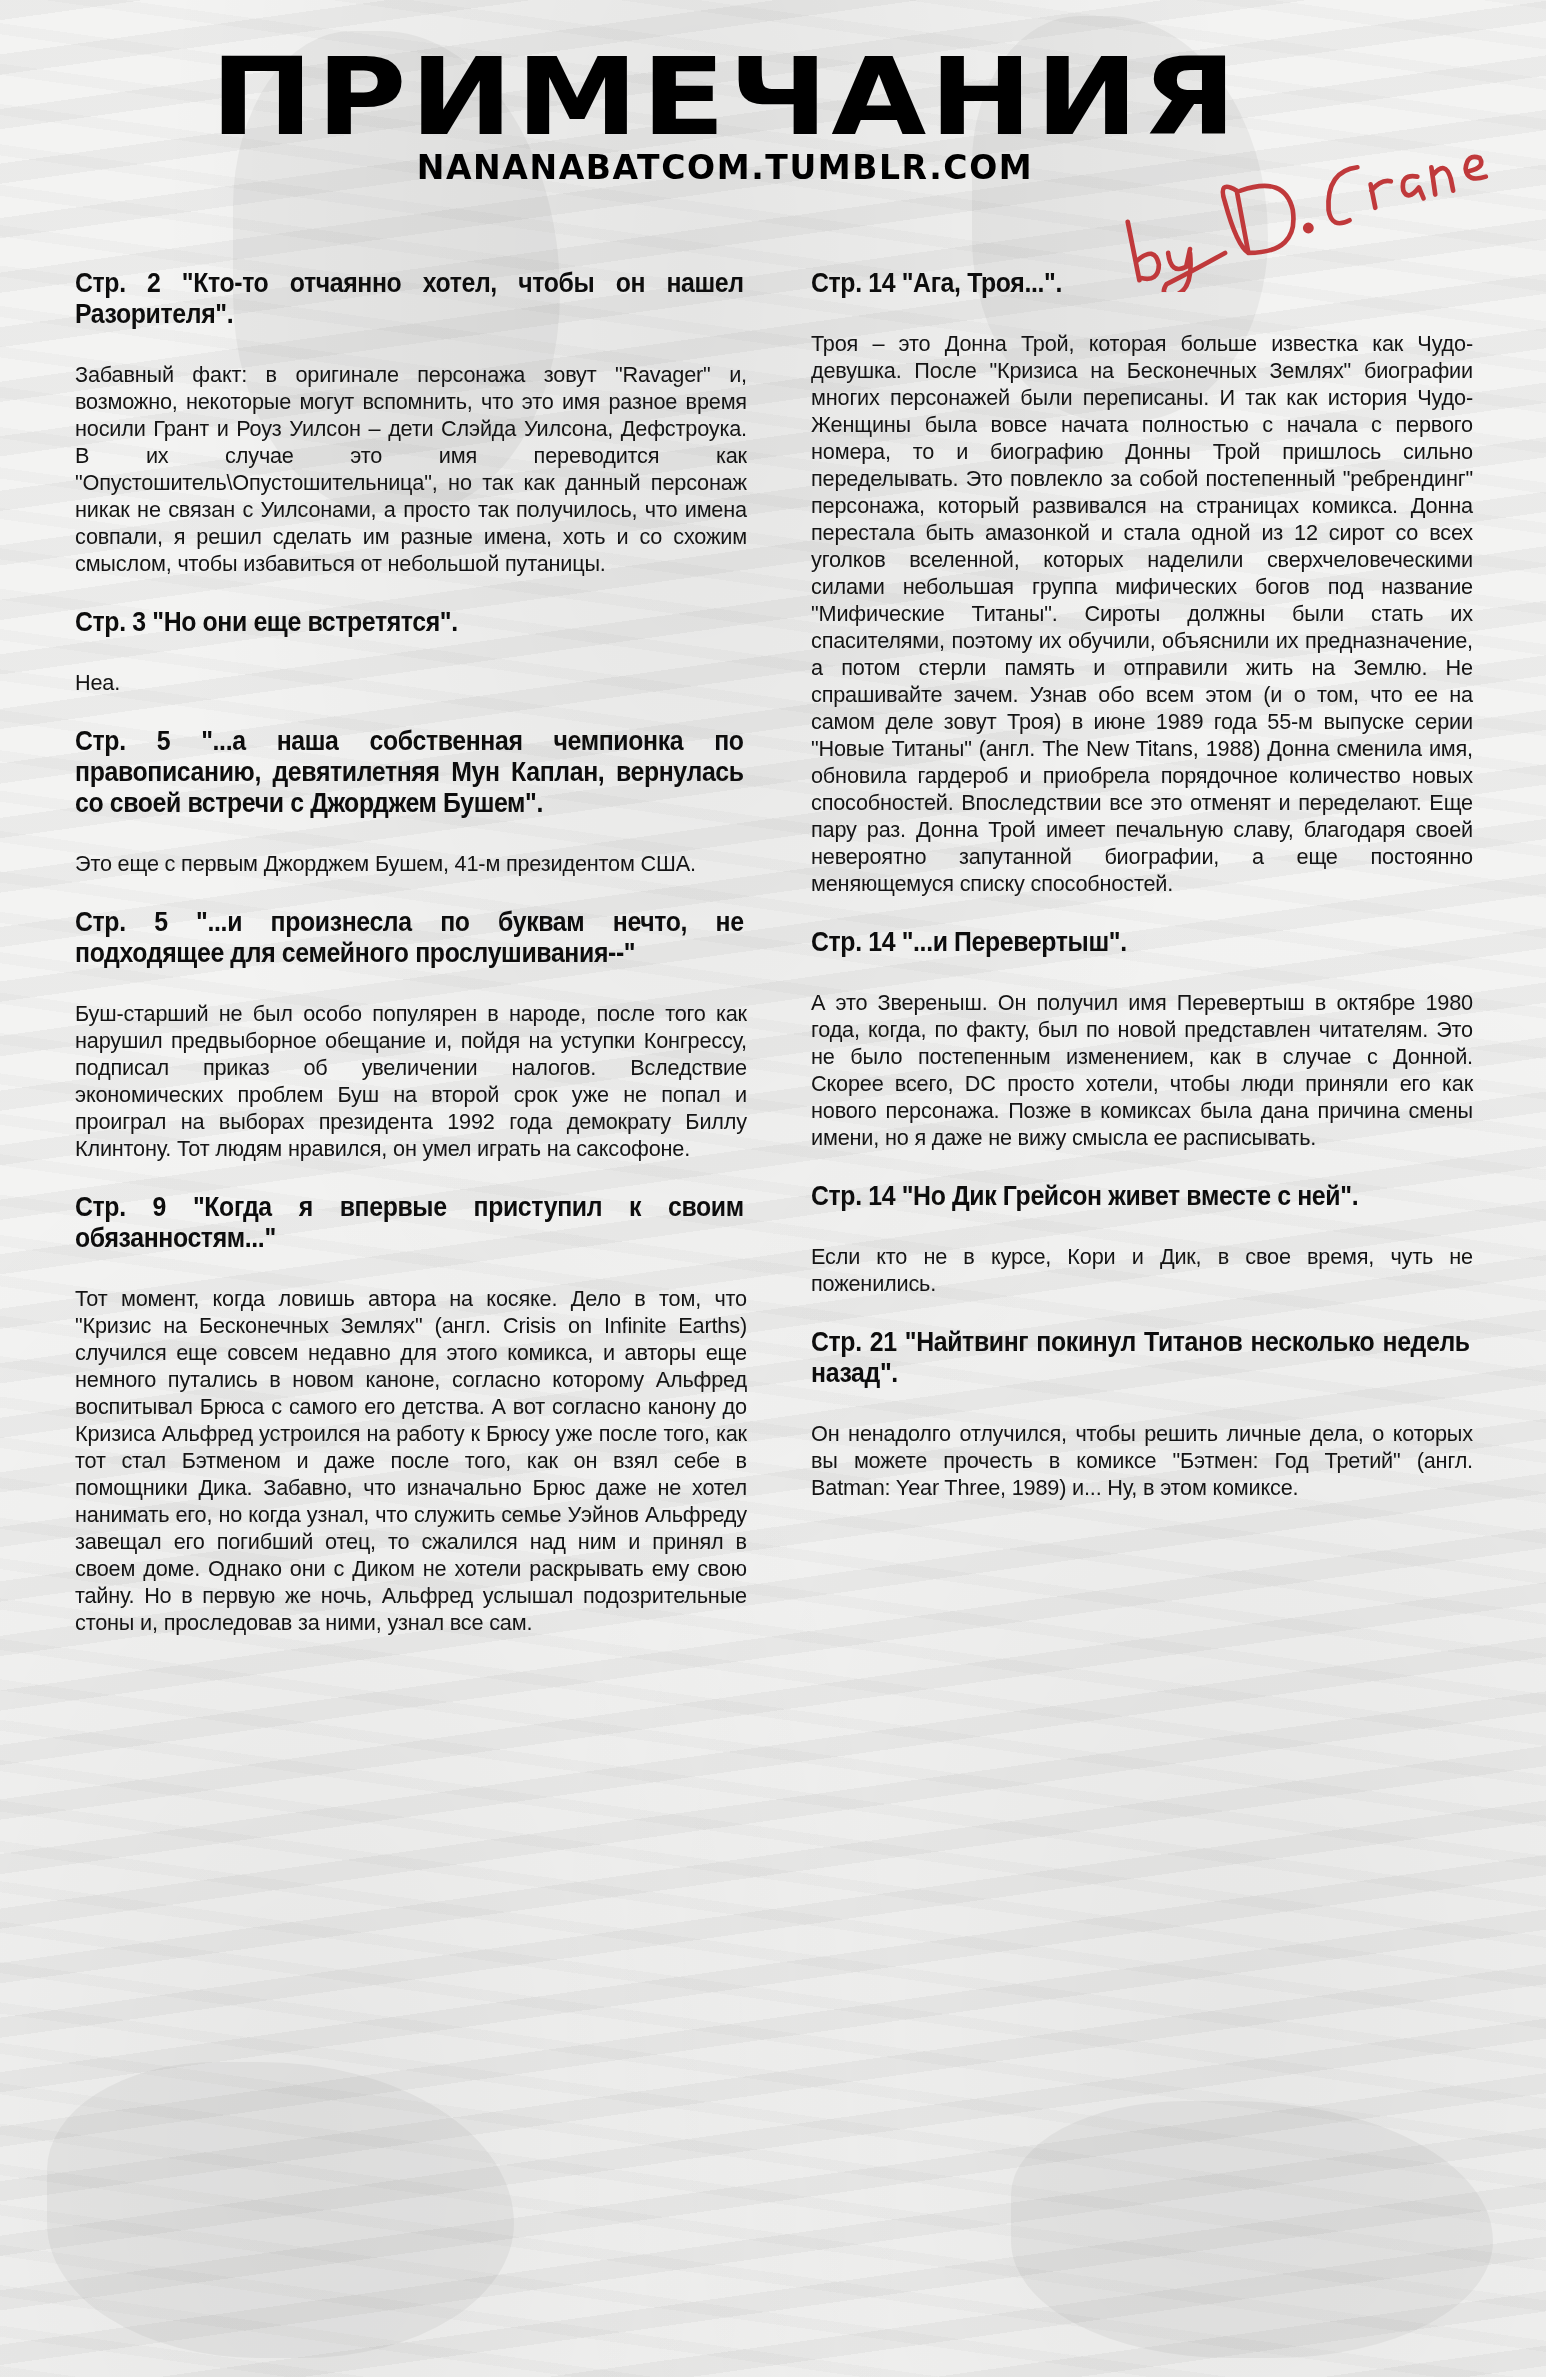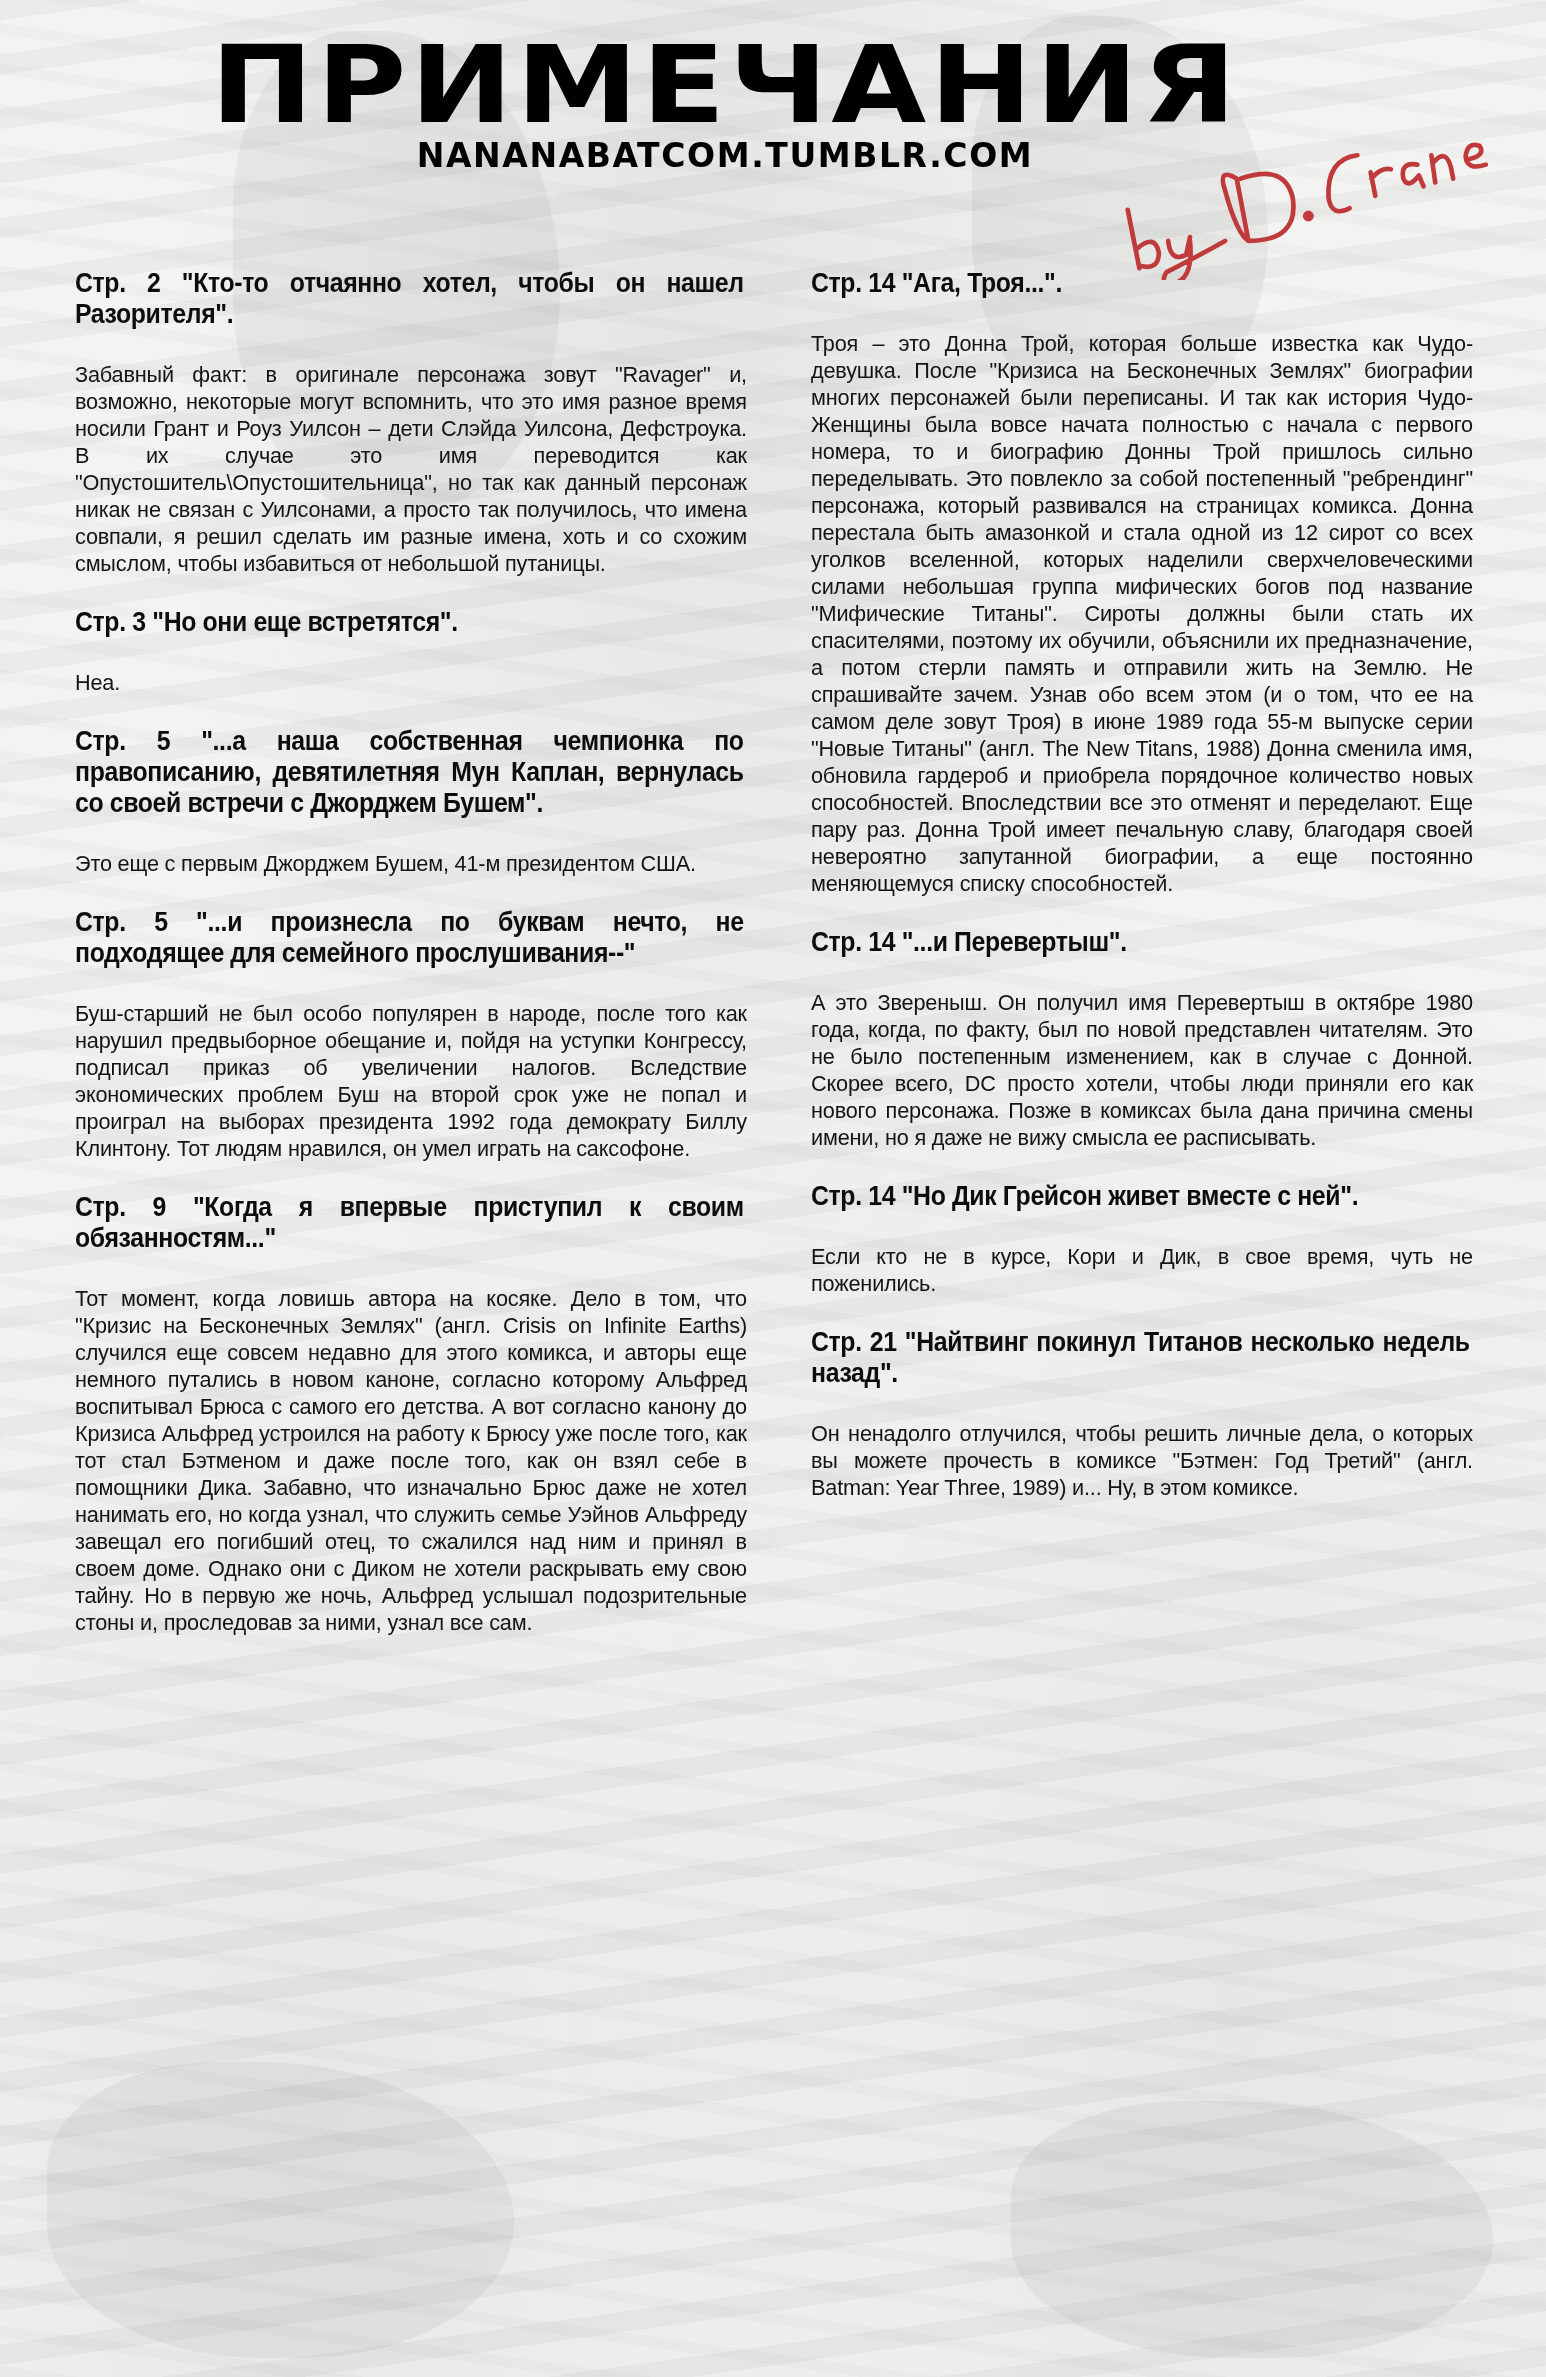--- a/index.html
+++ b/index.html
@@ -21,21 +21,21 @@
       radial-gradient(ellipse at 45% 12%, rgba(0,0,0,0.06), rgba(0,0,0,0) 45%),
       radial-gradient(ellipse at 80% 85%, rgba(0,0,0,0.05), rgba(0,0,0,0) 40%),
       radial-gradient(ellipse at 20% 90%, rgba(0,0,0,0.05), rgba(0,0,0,0) 35%);
     pointer-events: none;
   }
   .bg-shape {
     position: absolute; background: rgba(0,0,0,0.045); border-radius: 40% 60% 50% 50%;
     pointer-events: none;
   }
 
-  .header { position: absolute; left: 0; top: 0; width: 1450px; height: 257px; }
+  .header { position: absolute; left: 0; top: 12px; width: 1450px; height: 257px; }
   .title {
     position: absolute; left: 0; right: 0; top: 30px;
     text-align: center;
     font-family: "DejaVu Sans", sans-serif;
     font-weight: bold;
     font-size: 117px;
     line-height: 109px;
     letter-spacing: 3.1px;
     transform: scaleX(1.05) scaleY(0.92);
     color: #000;

